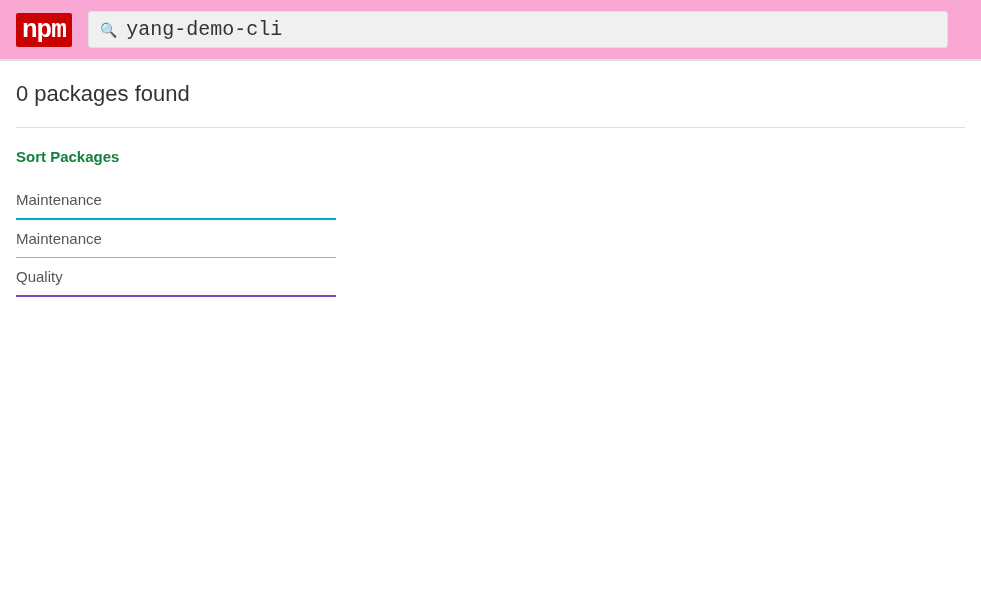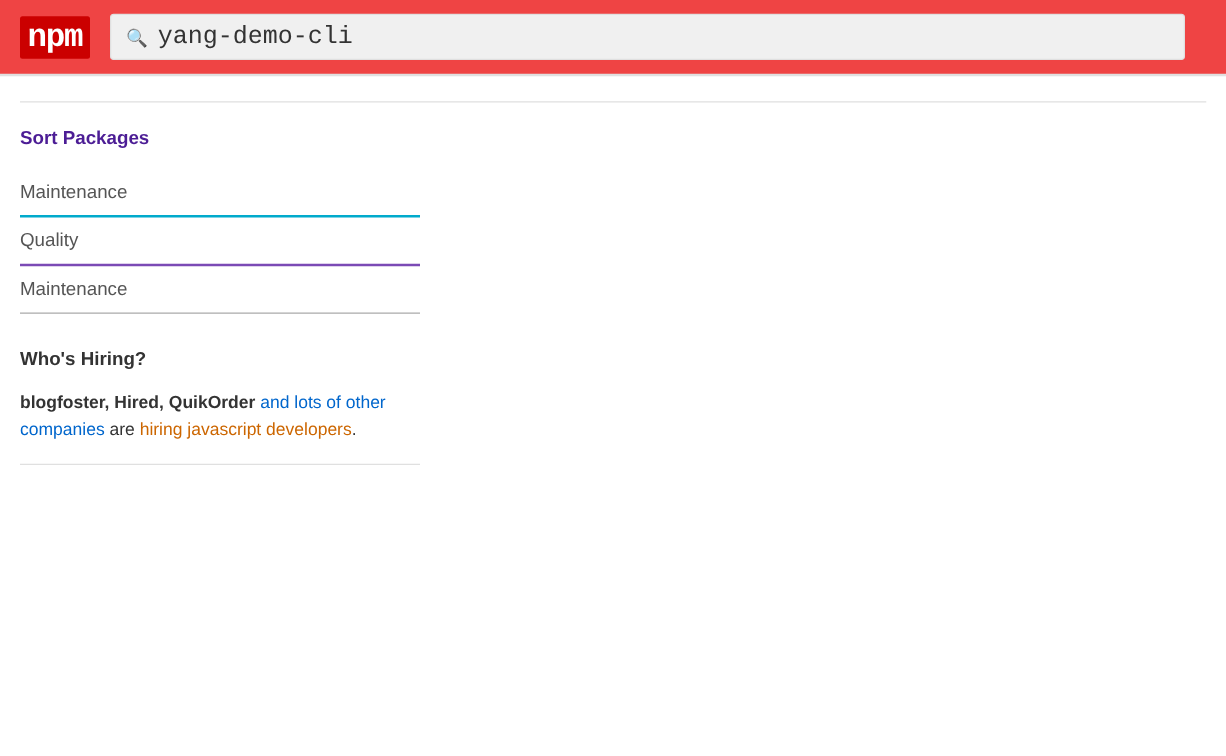--- a/index.html
+++ b/index.html
@@ -13,21 +13,21 @@
       background: #fff;
       color: #333;
       width: 981px;
     }
 
     
     .header {
       display: flex;
       align-items: center;
       padding: 10px 16px;
-      background: #ef4444;
+      background: #f9a8d4;
       border-bottom: 1px solid #e0e0e0;
       height: 60px;
     }
     .npm-logo {
       font-family: "Courier New", monospace;
       font-size: 26px;
       font-weight: 900;
       color: #fff;
       background: #cb0000;
       padding: 2px 6px;
@@ -90,21 +90,21 @@
     }
     .sidebar {
       width: 340px;
       flex-shrink: 0;
       padding-right: 20px;
     }
 
     .sort-heading {
       font-size: 15px;
       font-weight: 700;
-      color: #4c1d95;
+      color: #15803d;
       margin-bottom: 16px;
     }
 
     .sort-item {
       display: block;
       padding: 10px 0;
       font-size: 15px;
       color: #555;
       border-bottom: 1px solid #ccc;
       cursor: pointer;
@@ -172,36 +172,30 @@
   <div class="search-bar">
     <span class="search-icon">🔍</span>
     <span class="search-input-display">yang-demo-cli</span>
   </div>
 </div>
 
 <div class="separator"></div>
 
 <div class="main-content">
 
+  <div class="results-count">0 packages found</div>
 
   <div class="content-separator"></div>
 
   <div class="layout">
     <div class="sidebar">
 
       <div class="sort-heading">Sort Packages</div>
 
       <a class="sort-item popularity">Maintenance</a>
+      <a class="sort-item maintenance">Maintenance</a>
       <a class="sort-item quality">Quality</a>
-      <a class="sort-item maintenance">Maintenance</a>
-
-      <div class="whos-hiring">
-        <div class="whos-hiring-heading">Who's Hiring?</div>
-        <div class="hiring-text">
-          <span class="company">blogfoster, Hired, QuikOrder</span><span> </span><span class="link-blue">and lots of other companies</span><span> are </span><span class="link-orange">hiring javascript developers</span><span>.</span>
-        </div>
-        <div class="whos-hiring-separator"></div>
-      </div>
+
 
     </div>
   </div>
 
 </div>
 
 </body></html>

